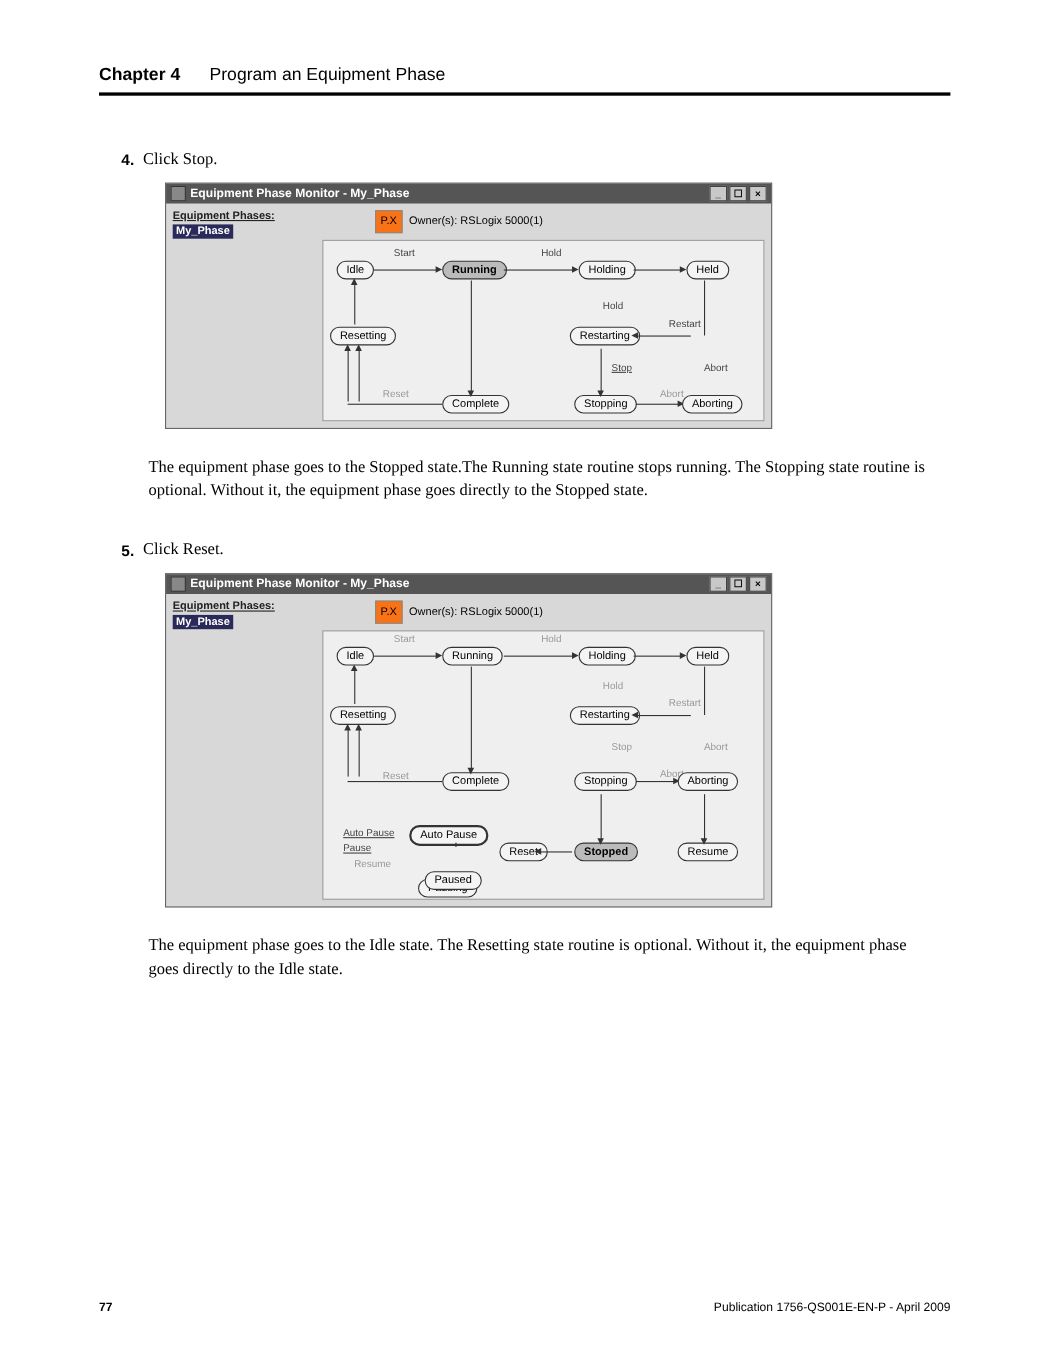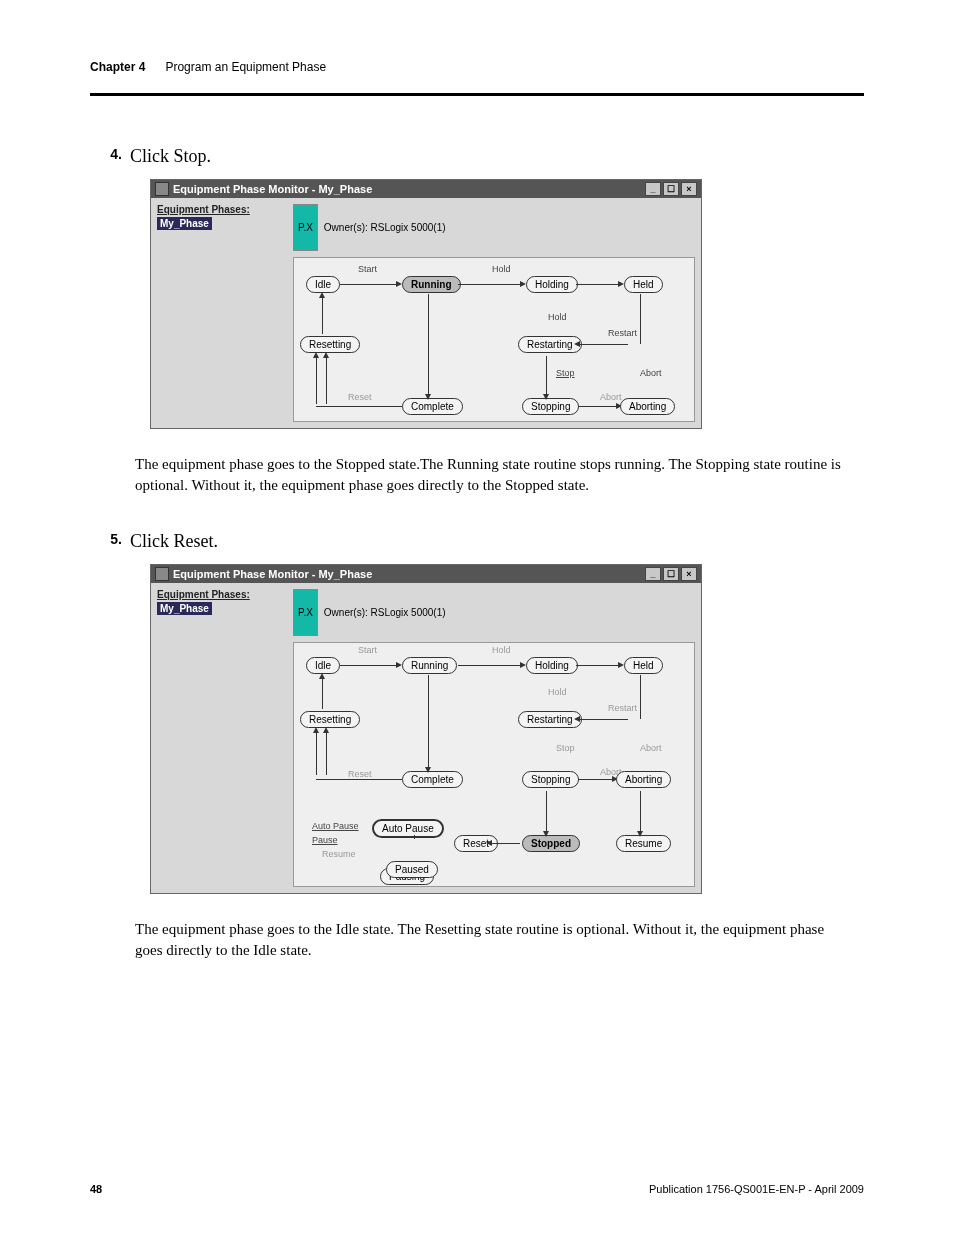--- a/index.html
+++ b/index.html
@@ -7,40 +7,40 @@
     width: 954px;
     height: 1235px;
     background: #fff;
     font-family: Georgia, 'Times New Roman', serif;
     color: #000;
     position: relative;
     padding: 60px 90px 50px 90px;
   }
   .header {
     font-family: Arial, Helvetica, sans-serif;
-    font-size: 12px;
+    font-size: 16px;
     border-bottom: 3px solid #000;
-    padding-bottom: 19px;
+    padding-bottom: 6px;
     margin-bottom: 50px;
   }
   .header .bold { font-weight: bold; }
   .step-row {
     display: flex;
     margin-bottom: 12px;
   }
   .step-num {
     width: 40px;
     text-align: right;
     padding-right: 8px;
     font-weight: bold;
     font-family: Arial, sans-serif;
     font-size: 14px;
   }
   .step-text {
-    font-size: 18px;
+    font-size: 15px;
     text-align: center;
   }
   .screenshot-box {
     margin-left: 60px;
     margin-bottom: 25px;
     border: 1px solid #666;
     background: #d8d8d8;
     width: 552px;
     font-family: Tahoma, Arial, sans-serif;
     font-size: 10px;
@@ -83,22 +83,23 @@
     display: inline-block;
   }
   .right-panel { flex: 1; }
   .owner-row {
     display: flex;
     align-items: center;
     gap: 6px;
     margin-bottom: 6px;
   }
   .owner-box {
-    border: 1px solid #888; padding: 17px 4px; background: #14b8a6;
+    border: 1px solid #888; padding: 4px 4px; background: #f97316;
     font-size: 10px;
+    margin-left: 48px;
   }
   .diagram {
     border: 1px solid #999;
     background: #efefef;
     position: relative;
     height: 165px;
   }
   .diagram.tall { height: 245px; }
   .state {
     position: absolute;
@@ -326,15 +327,15 @@
         <div class="arrowhead ah-l" style="left:192px; top:197px;"></div>
         <div class="arrow v" style="left:120px; top:192px; height:4px;"></div>
       </div>
     </div>
   </div>
 </div>
 
 <p class="body-text">The equipment phase goes to the Idle state. The Resetting state routine is optional. Without it, the equipment phase goes directly to the Idle state.</p>
 
 <div class="footer">
-  <span class="pg">48</span>
+  <span class="pg">77</span>
   <span>Publication 1756-QS001E-EN-P - April 2009</span>
 </div>
 
 </body></html>

